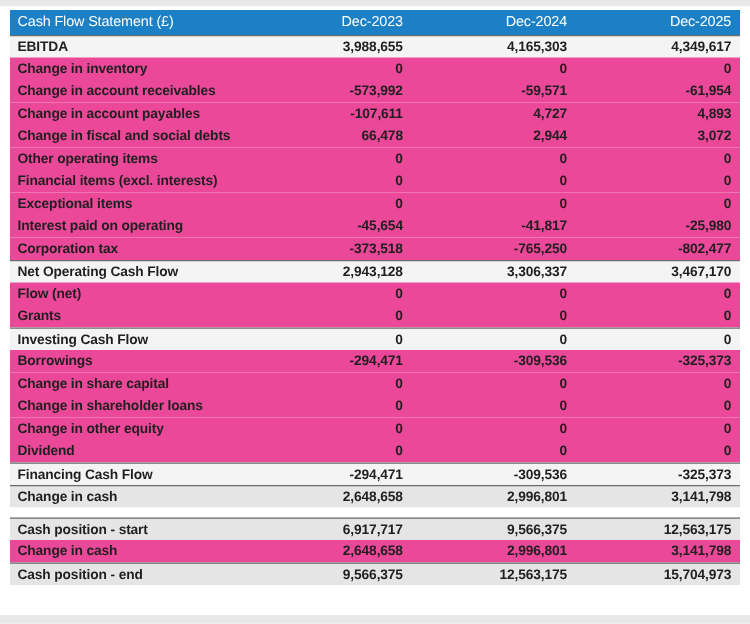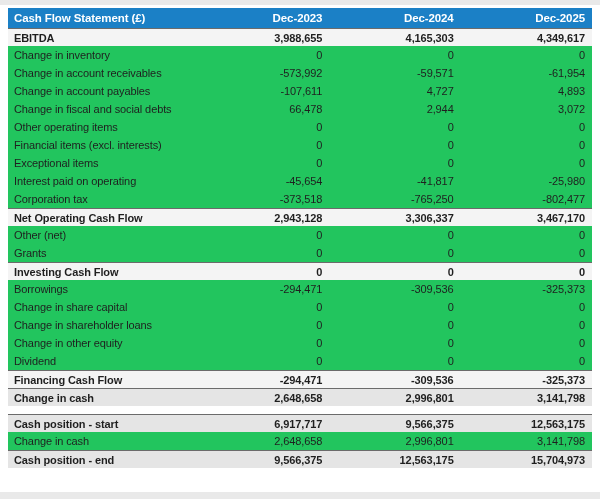--- a/index.html
+++ b/index.html
@@ -22,27 +22,28 @@
     width: 584px;
     font-size: 11px;
     color: var(--text-color, #1f1f1f);
     letter-spacing: -0.1px;
   }
   .trow {
     display: grid;
     grid-template-columns: 190px 1fr 1fr 1fr;
     align-items: center;
     height: 18px;
-    background: #22c55e;
+    background: #ec4899;
+    font-weight: bold;
   }
   .trow.header {
     height: 20px;
     background: var(--header-bg, #1b80c6);
     color: #ffffff;
-    font-weight: bold;
+    font-weight: normal;
     font-size: 11.5px;
   }
   .trow.subtotal {
     background: var(--subtotal-bg, #f4f4f4);
     border-top: 1px solid var(--rule-color, #6b6b6b);
     font-weight: bold;
   }
   .trow.total {
     background: var(--total-bg, #e5e5e5);
     border-top: 1px solid var(--rule-color, #6b6b6b);
@@ -127,21 +128,21 @@
           <div class="cell num">-765,250</div>
           <div class="cell num">-802,477</div>
         </div>
         <div class="trow subtotal">
           <div class="cell label">Net Operating Cash Flow</div>
           <div class="cell num">2,943,128</div>
           <div class="cell num">3,306,337</div>
           <div class="cell num">3,467,170</div>
         </div>
         <div class="trow ">
-          <div class="cell label">Other (net)</div>
+          <div class="cell label">Flow (net)</div>
           <div class="cell num">0</div>
           <div class="cell num">0</div>
           <div class="cell num">0</div>
         </div>
         <div class="trow ">
           <div class="cell label">Grants</div>
           <div class="cell num">0</div>
           <div class="cell num">0</div>
           <div class="cell num">0</div>
         </div>

